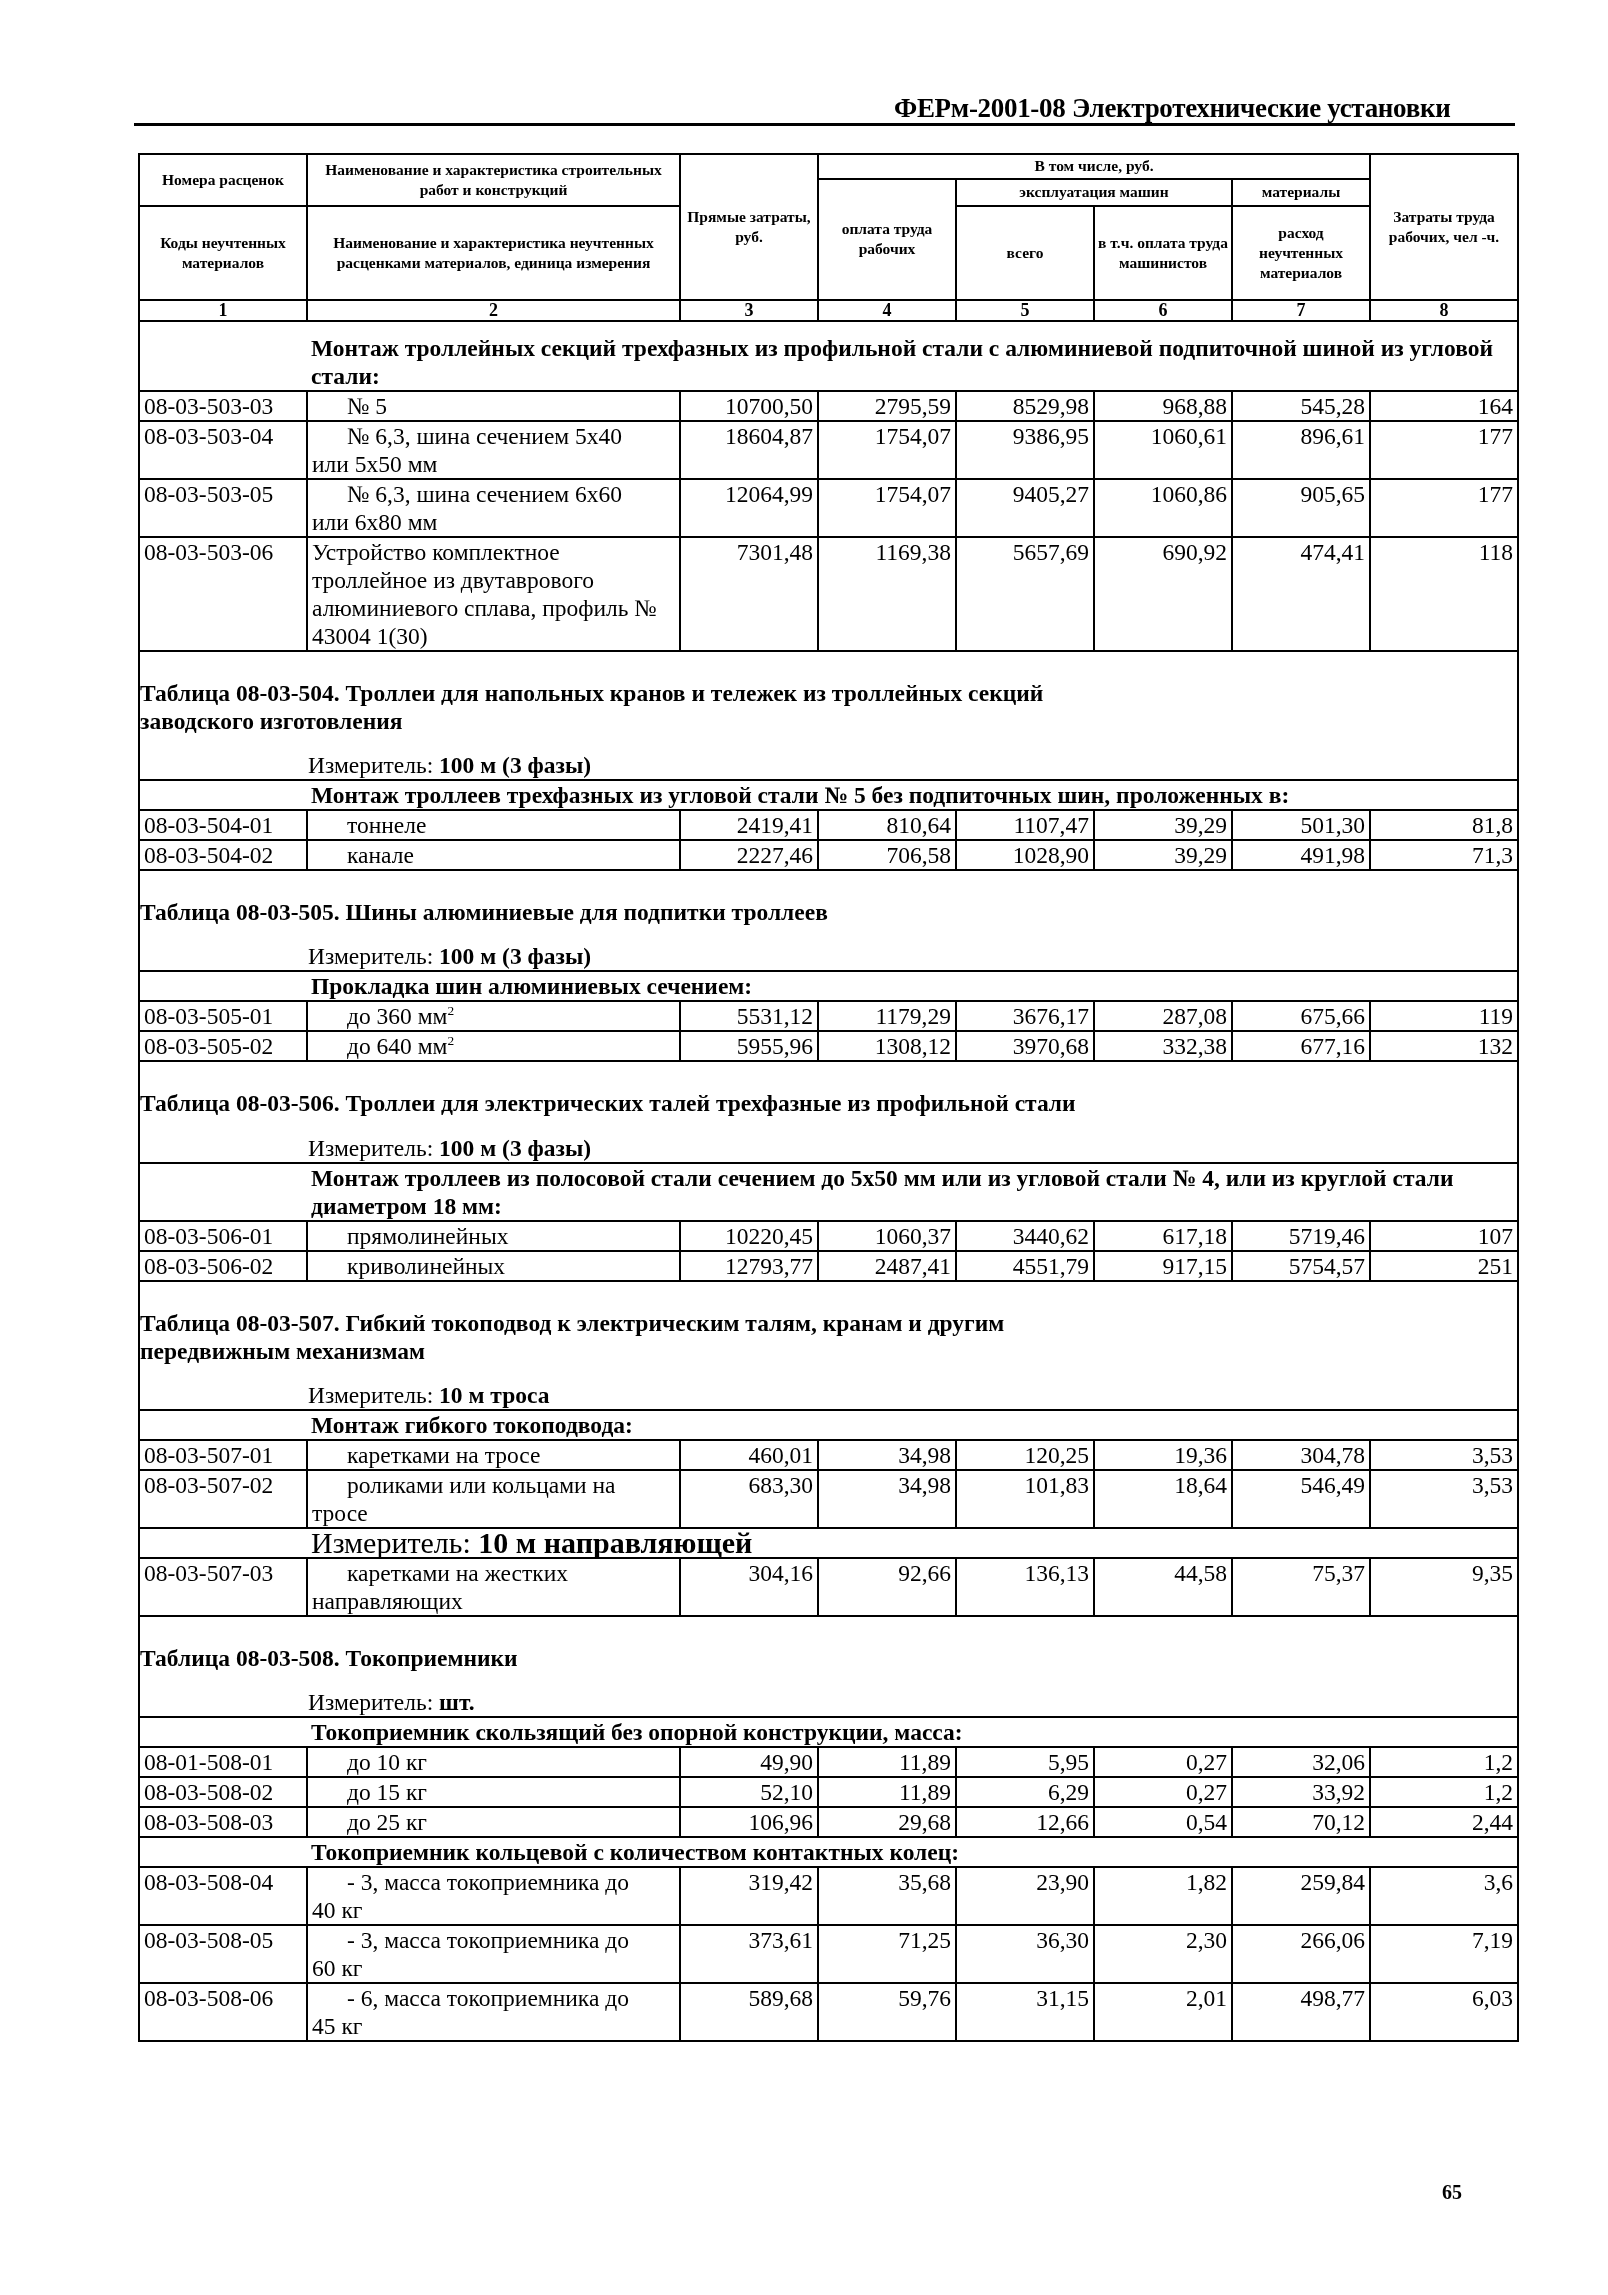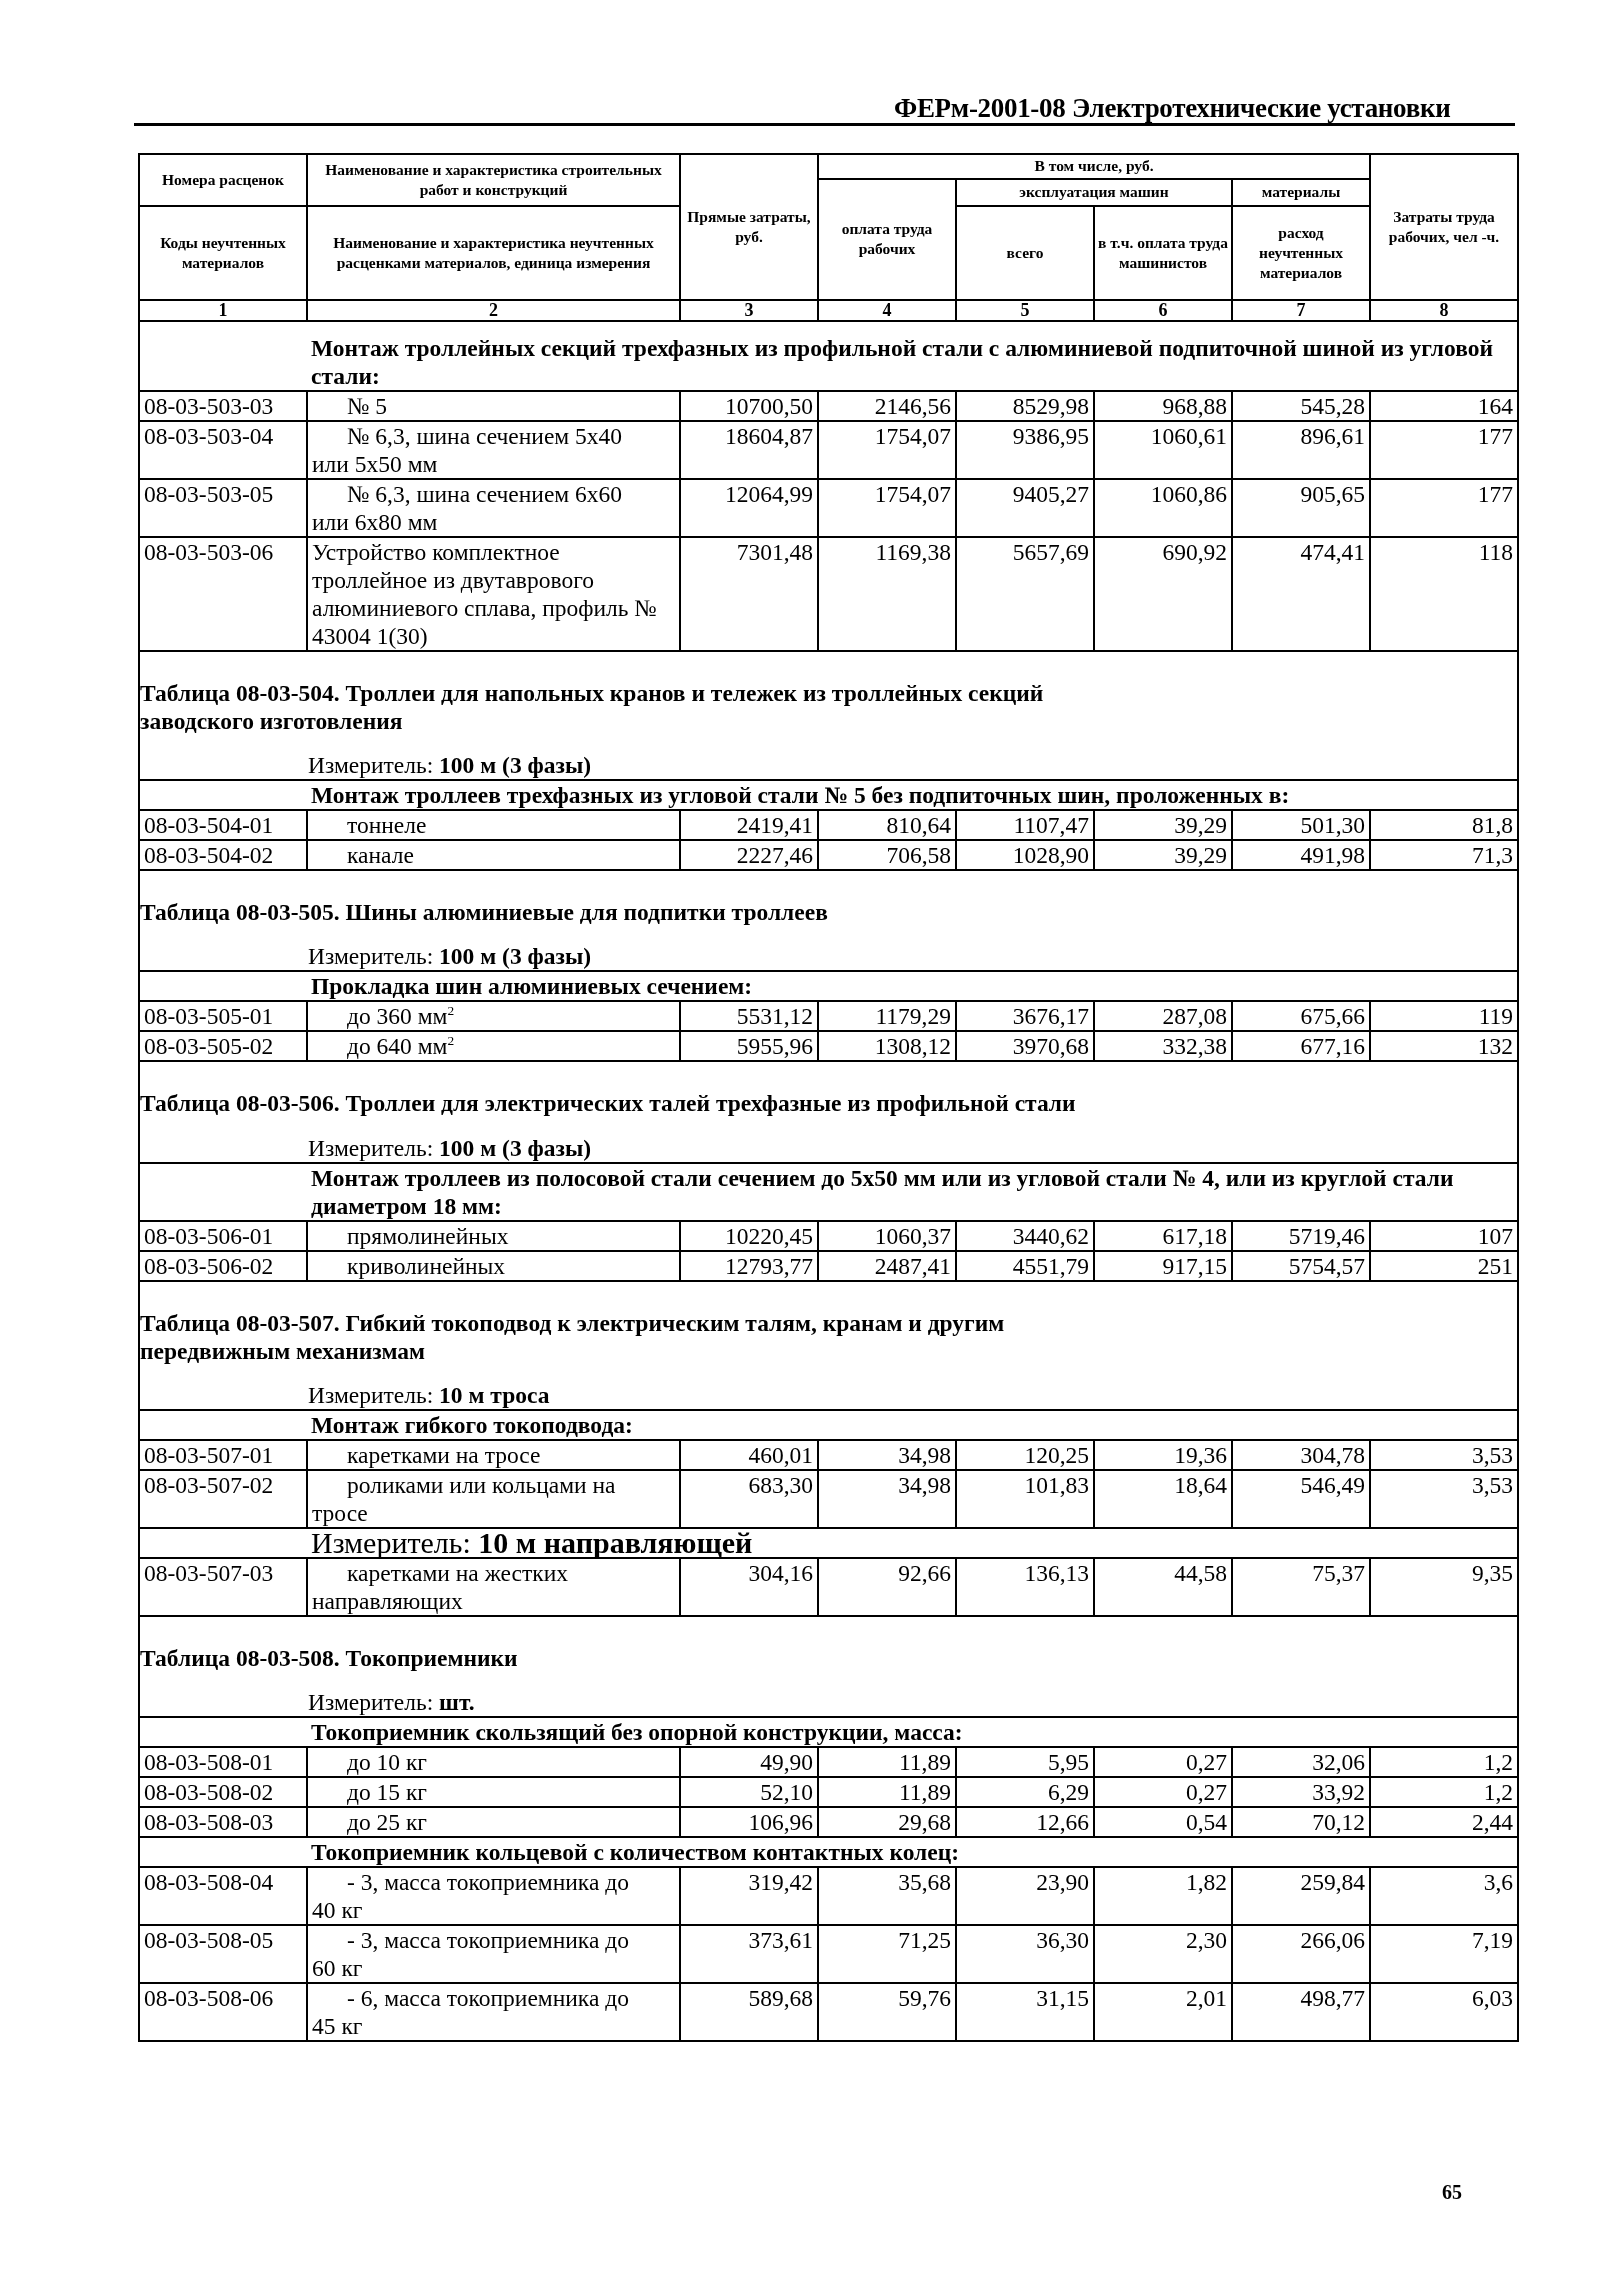--- a/index.html
+++ b/index.html
@@ -76,21 +76,21 @@
   </tr>
 
   <tr>
     <td class="blank-left"></td>
     <td class="section sec-text" colspan="7" style="padding-top:12px">Монтаж троллейных секций трехфазных из профильной стали с алюминиевой подпиточной шиной из угловой стали:</td>
   </tr>
   <tr>
     <td class="code">08-03-503-03</td>
     <td class="name"><span class="ind">№ 5</span></td>
     <td class="val">10700,50</td>
-    <td class="val">2146,56</td>
+    <td class="val">2795,59</td>
     <td class="val">8529,98</td>
     <td class="val">968,88</td>
     <td class="val">545,28</td>
     <td class="val">164</td>
   </tr>
   <tr>
     <td class="code">08-03-503-04</td>
     <td class="name"><span class="ind">№ 6,3, шина сечением 5х40</span><br><span>или 5х50 мм</span></td>
     <td class="val">18604,87</td>
     <td class="val">1754,07</td>
@@ -262,21 +262,21 @@
         <td colspan="8" class="tbl-title"><span>Таблица 08-03-508. Токоприемники</span></td>
       </tr>
   <tr>
         <td colspan="8" class="meter"><span class="plain">Измеритель: </span><span>шт.</span></td>
       </tr>
   <tr>
     <td class="blank-left"></td>
     <td class="section sec-text" colspan="7">Токоприемник скользящий без опорной конструкции, масса:</td>
   </tr>
   <tr>
-    <td class="code">08-03-508-01</td>
+    <td class="code">08-01-508-01</td>
     <td class="name"><span class="ind">до 10 кг</span></td>
     <td class="val">49,90</td>
     <td class="val">11,89</td>
     <td class="val">5,95</td>
     <td class="val">0,27</td>
     <td class="val">32,06</td>
     <td class="val">1,2</td>
   </tr>
   <tr>
     <td class="code">08-03-508-02</td>

